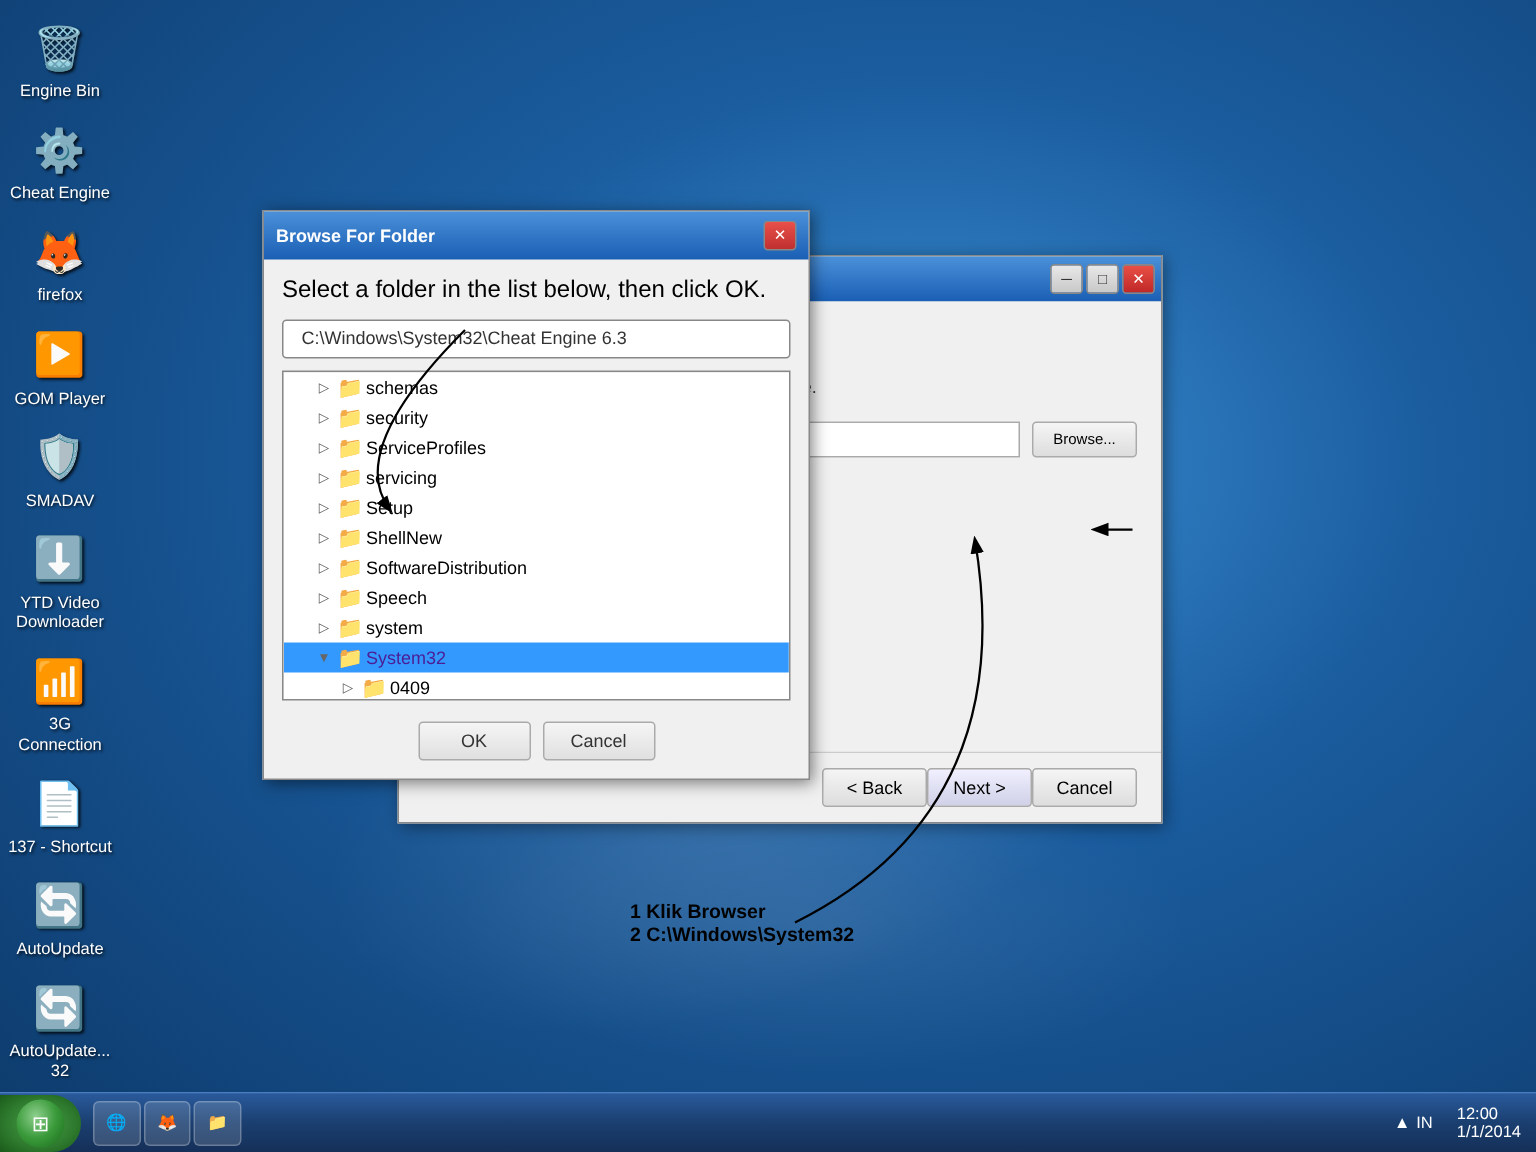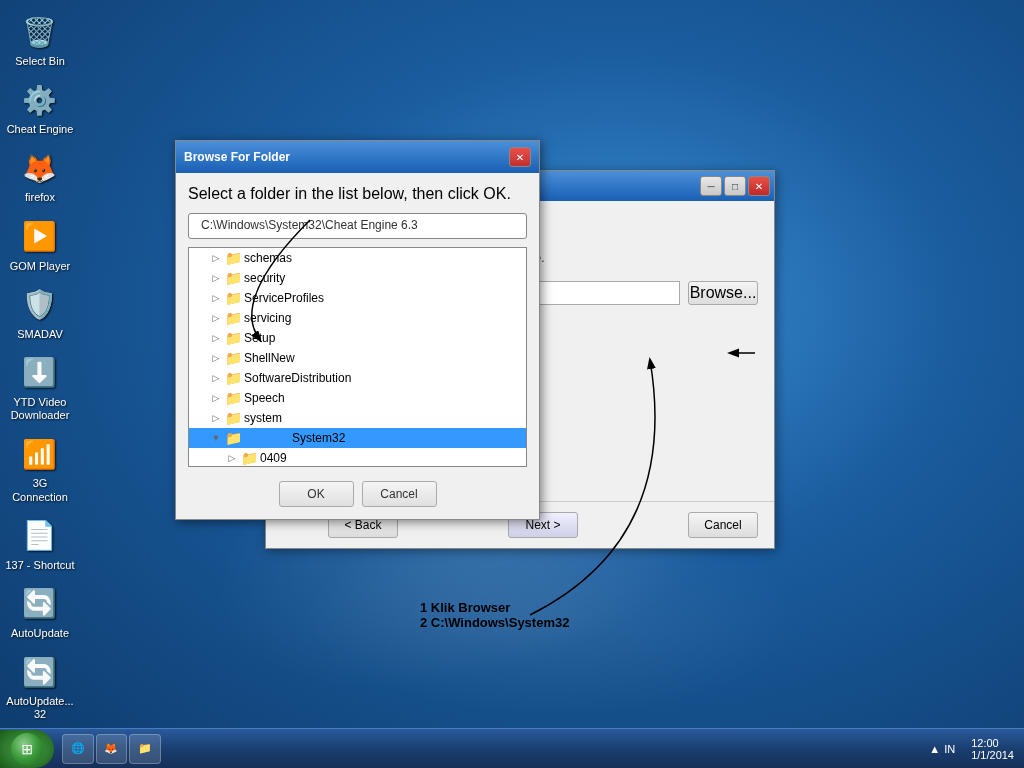--- a/index.html
+++ b/index.html
@@ -360,31 +360,31 @@
       background: white;
       padding: 2px 4px;
       font-size: 12px;
     }
     .browse-button {
       width: 70px;
       height: 24px;
       background: linear-gradient(to bottom, #f5f5f5, #ddd);
       border: 1px solid #aaa;
       border-radius: 3px;
-      font-size: 16px;
+      font-size: 10px;
       cursor: pointer;
       display: flex;
       align-items: center;
       justify-content: center;
     }
     .installer-footer {
       border-top: 1px solid #ccc;
       padding: 10px 16px;
       display: flex;
-      justify-content: space-between;
+      justify-content: flex-end;
       gap: 0;
       background: #f0f0f0;
       margin-left: 46px;
     }
     .footer-btn {
       width: 70px;
       height: 26px;
       background: linear-gradient(to bottom, #f5f5f5, #ddd);
       border: 1px solid #aaa;
       border-radius: 3px;
@@ -422,21 +422,21 @@
     .folder-tree::-webkit-scrollbar-thumb { background: #c0c0c0; border: 1px solid #aaa; }
   </style>
 </head>
 <body>
 
 <div class="desktop">
 
   <div class="sidebar">
     <div class="desktop-icon">
       <div class="icon-img">🗑️</div>
-      <div class="icon-label">Select Bin</div>
+      <div class="icon-label">Engine Bin</div>
     </div>
     <div class="desktop-icon">
       <div class="icon-img">⚙️</div>
       <div class="icon-label">Cheat Engine</div>
     </div>
     <div class="desktop-icon">
       <div class="icon-img">🦊</div>
       <div class="icon-label">firefox</div>
     </div>
     <div class="desktop-icon">
@@ -558,21 +558,21 @@
             <span>Speech</span>
           </div>
           <div class="tree-item" style="padding-left: 20px;">
             <span class="tree-expand">▷</span>
             <span class="tree-icon">📁</span>
             <span>system</span>
           </div>
           <div class="tree-item selected" style="padding-left: 20px;">
             <span class="tree-expand">▼</span>
             <span class="tree-icon">📁</span>
-            <span style="color: #000000; margin-left: 48px;">System32</span>
+            <span style="color: #4c1d95;">System32</span>
           </div>
           <div class="tree-item" style="padding-left: 36px;">
             <span class="tree-expand">▷</span>
             <span class="tree-icon">📁</span>
             <span>0409</span>
           </div>
         </div>
       <div class="dialog-buttons">
         <div class="dlg-action-btn">OK</div>
         <div class="dlg-action-btn">Cancel</div>

